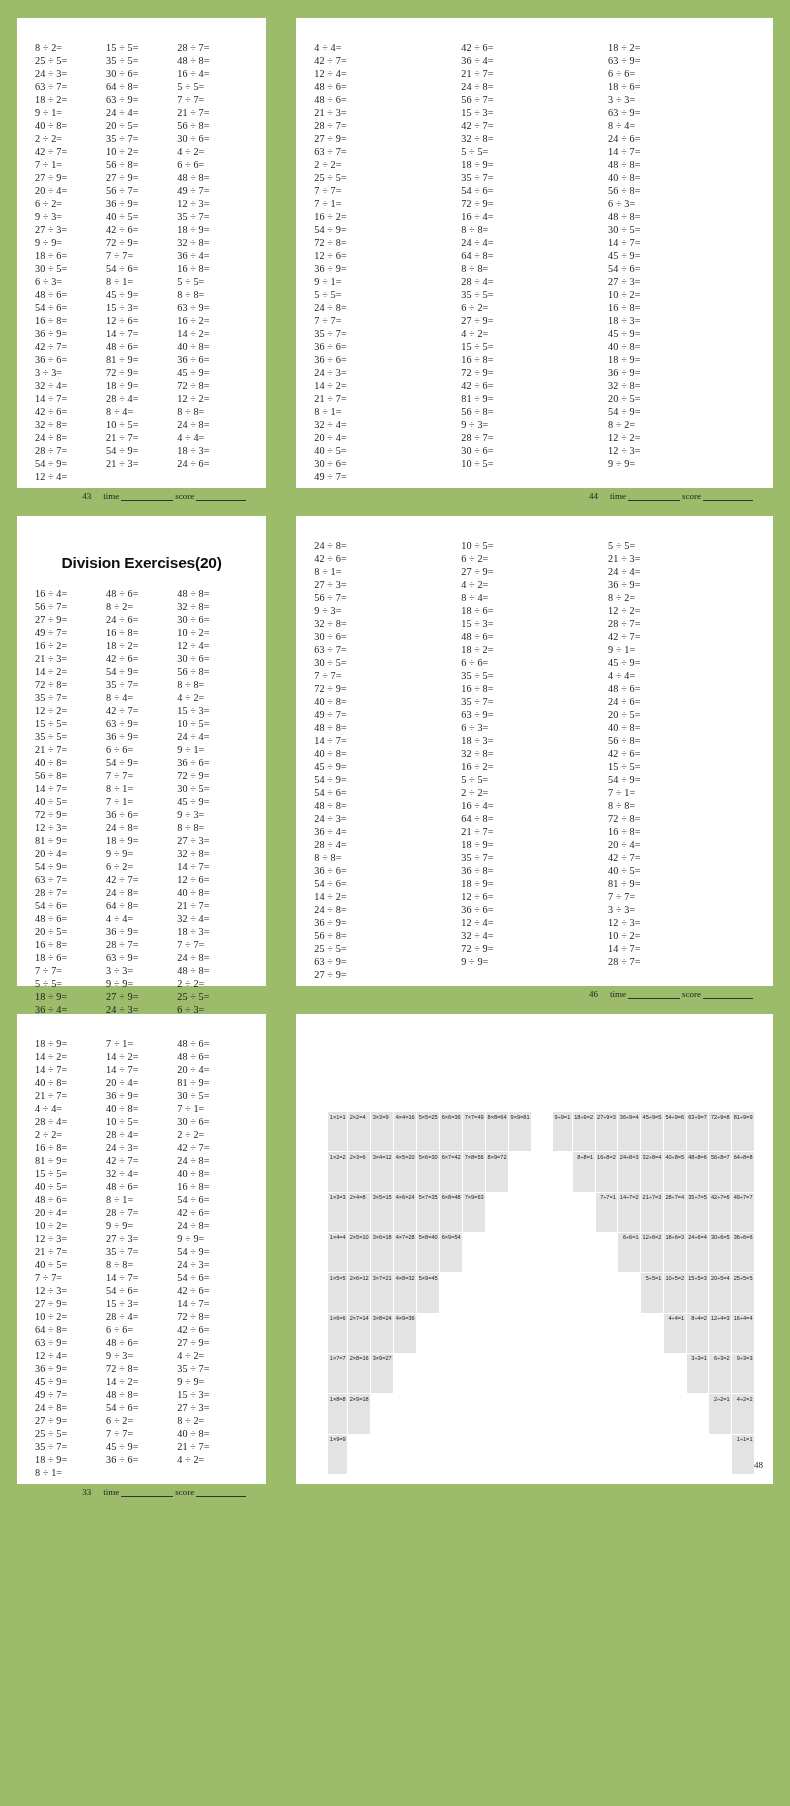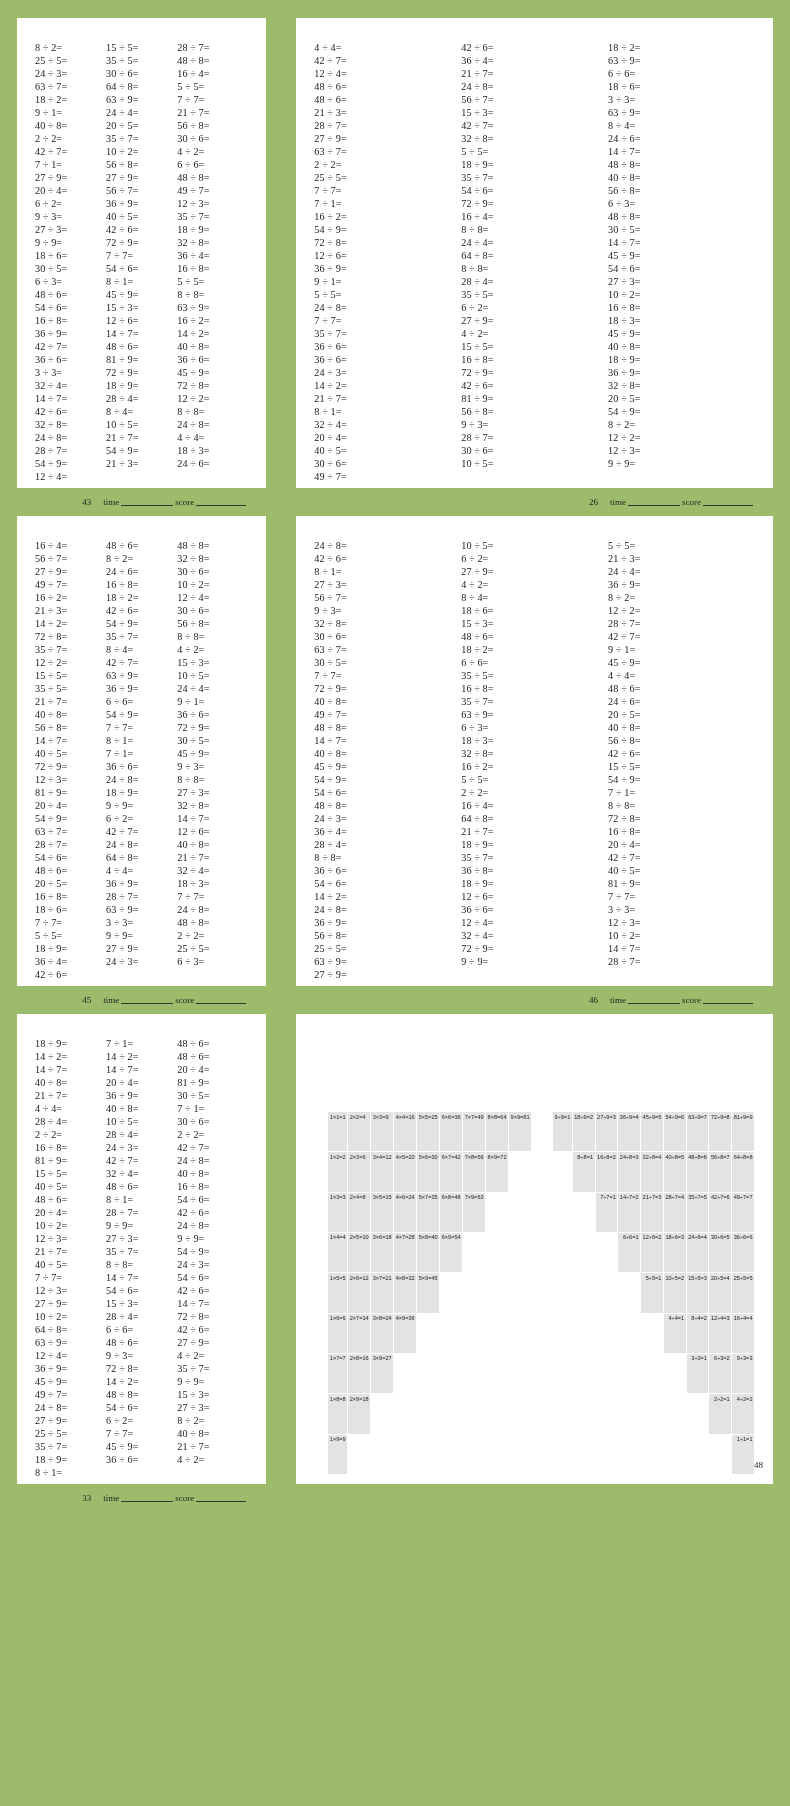--- a/index.html
+++ b/index.html
@@ -43,27 +43,27 @@
   .cell {
     font-size: 10.2px;
     color: #1a1a1a;
     text-align: left;
     white-space: nowrap;
     letter-spacing: 0.1px;
   }
   .footer {
     display: flex;
     justify-content: flex-end;
-    align-items: flex-start;
+    align-items: center;
     gap: 2px;
     font-size: 9px;
     color: #222;
     padding-right: 6px;
     padding-bottom: 2px;
-    margin-top: 15px;
+    margin-top: 9px;
   }
   .footer .pg { margin-right: 10px; }
   .footer .lbl { }
   .rule {
     display: inline-block;
     width: 52px;
     border-bottom: 1px solid #333;
     height: 9px;
   }
   .rule.short { width: 50px; }
@@ -323,29 +323,30 @@
         <div class="cell">12 ÷ 2=</div>
         <div class="cell">40 ÷ 5=</div>
         <div class="cell">30 ÷ 6=</div>
         <div class="cell">12 ÷ 3=</div>
         <div class="cell">30 ÷ 6=</div>
         <div class="cell">10 ÷ 5=</div>
         <div class="cell">9 ÷ 9=</div>
         <div class="cell">49 ÷ 7=</div>
       </div>
     <div class="footer">
-      <span class="pg">26</span>
+      <span class="pg">44</span>
       <span class="lbl">time</span>
       <span class="rule"></span>
       <span class="lbl">score</span>
       <span class="rule short"></span>
     </div>
   </div>
 
   <div class="sheet">
+    <div class="sheet-title">Division Exercises(20)</div>
     <div class="grid">
         <div class="cell">16 ÷ 4=</div>
         <div class="cell">48 ÷ 6=</div>
         <div class="cell">48 ÷ 8=</div>
         <div class="cell">56 ÷ 7=</div>
         <div class="cell">8 ÷ 2=</div>
         <div class="cell">32 ÷ 8=</div>
         <div class="cell">27 ÷ 9=</div>
         <div class="cell">24 ÷ 6=</div>
         <div class="cell">30 ÷ 6=</div>

